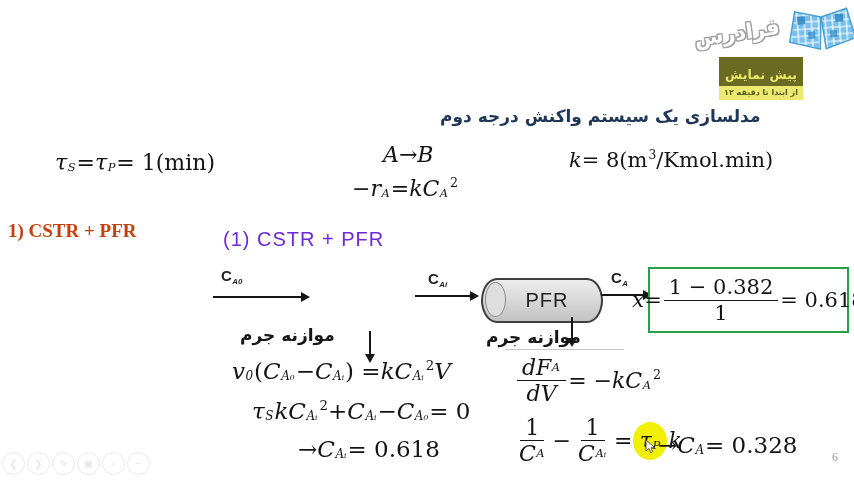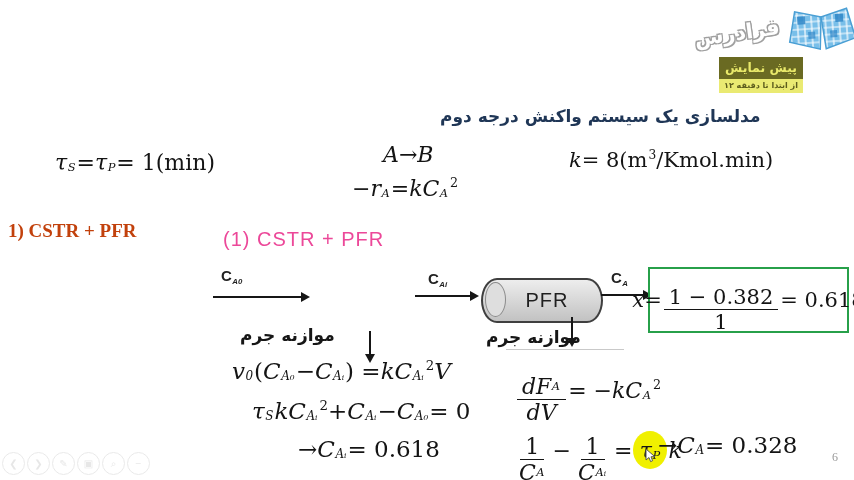--- a/index.html
+++ b/index.html
@@ -8,45 +8,45 @@
   #slide{position:relative;width:854px;height:480px;background:#ffffff;}
 
   .abs{position:absolute;}
   .fa{font-family:"DejaVu Sans",sans-serif;direction:rtl;}
   .math{font-family:"DejaVu Serif",serif;color:#141414;white-space:nowrap;
         display:flex;align-items:center;}
   .mi{font-style:italic;}
   .msub{font-style:italic;font-size:0.52em;position:relative;top:0.42em;margin:0 1px 0 0.5px;}
   .msup{font-size:0.58em;position:relative;top:-0.45em;margin-left:1px;}
   .frac{display:inline-flex;flex-direction:column;align-items:center;vertical-align:middle;margin:0 2px;}
-  .frac .num{display:flex;border-bottom:1.6px solid #141414;padding:0 5px 1px;line-height:1.05;justify-content:center;margin-top:19px;}
+  .frac .num{display:flex;border-bottom:1.6px solid #141414;padding:0 5px 1px;line-height:1.05;justify-content:center;}
   .frac .den{display:flex;padding:1px 5px 0;line-height:1.05;justify-content:center;}
   .hl{position:relative;display:inline-flex;align-items:center;justify-content:center;
       background:#f0f000;border-radius:50%;width:34px;height:38px;margin:0 1px;}
   .hl svg{position:absolute;left:12px;top:17px;}
 
   
   .logo-wrap{top:8px;left:694px;width:156px;height:50px;display:flex;align-items:center;}
   .logo-text{font-family:"DejaVu Sans",sans-serif;font-weight:bold;font-size:21px;color:#fff;
     transform:rotate(-8deg);letter-spacing:1px;
     text-shadow:-1.3px -1.3px 0 #a0a0a0,1.3px -1.3px 0 #a0a0a0,-1.3px 1.3px 0 #a0a0a0,1.3px 1.3px 0 #a0a0a0;}
   .badge{top:57px;left:719px;width:84px;text-align:center;}
   .badge-top{background:#6a6a22;color:#e9e96a;font-family:"DejaVu Sans",sans-serif;
-    font-weight:bold;font-size:12.5px;padding:3px 4px 4px;direction:rtl;}
+    font-weight:bold;font-size:12.5px;padding:10px 4px 4px;direction:rtl;}
   .badge-bottom{background:#eaea72;color:#5d5d1d;font-family:"DejaVu Sans",sans-serif;
     font-weight:bold;font-size:8px;padding:2px 2px 3px;direction:rtl;}
 
   .title{top:52px;left:140px;width:560px;text-align:center;font-weight:bold;
     font-size:23px;color:#1f3656;}
   .subtitle{top:106px;left:440px;width:406px;text-align:left;font-weight:bold;
     font-size:17px;color:#1f3656;}
 
   .heading-red{top:220px;left:8px;font-family:"Liberation Serif",serif;font-weight:bold;
     font-size:19px;color:#c2410c;}
-  .diagram-caption{top:228px;left:223px;font-size:20px;color:#ec4899;letter-spacing:1px;}
+  .diagram-caption{top:228px;left:223px;font-size:20px;color:#6d28d9;letter-spacing:1px;}
 
   
   .flow-label{font-weight:bold;font-size:15px;color:#222;font-family:"Liberation Sans",sans-serif;}
   .harrow{height:0;border-top:2px solid #161616;}
   .harrow::after{content:'';position:absolute;right:-9px;top:-6px;
     border-left:9px solid #161616;border-top:5px solid transparent;border-bottom:5px solid transparent;}
   .varrow{width:0;border-left:2px solid #161616;}
   .varrow::after{content:'';position:absolute;bottom:-8px;left:-6px;
     border-top:9px solid #161616;border-left:5px solid transparent;border-right:5px solid transparent;}
 

